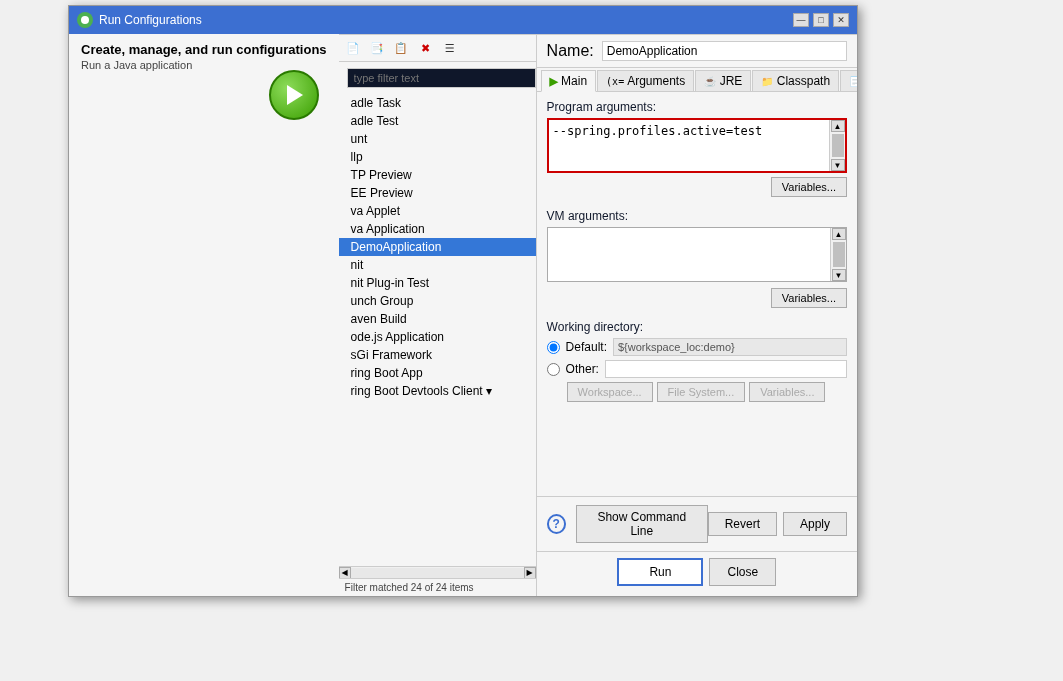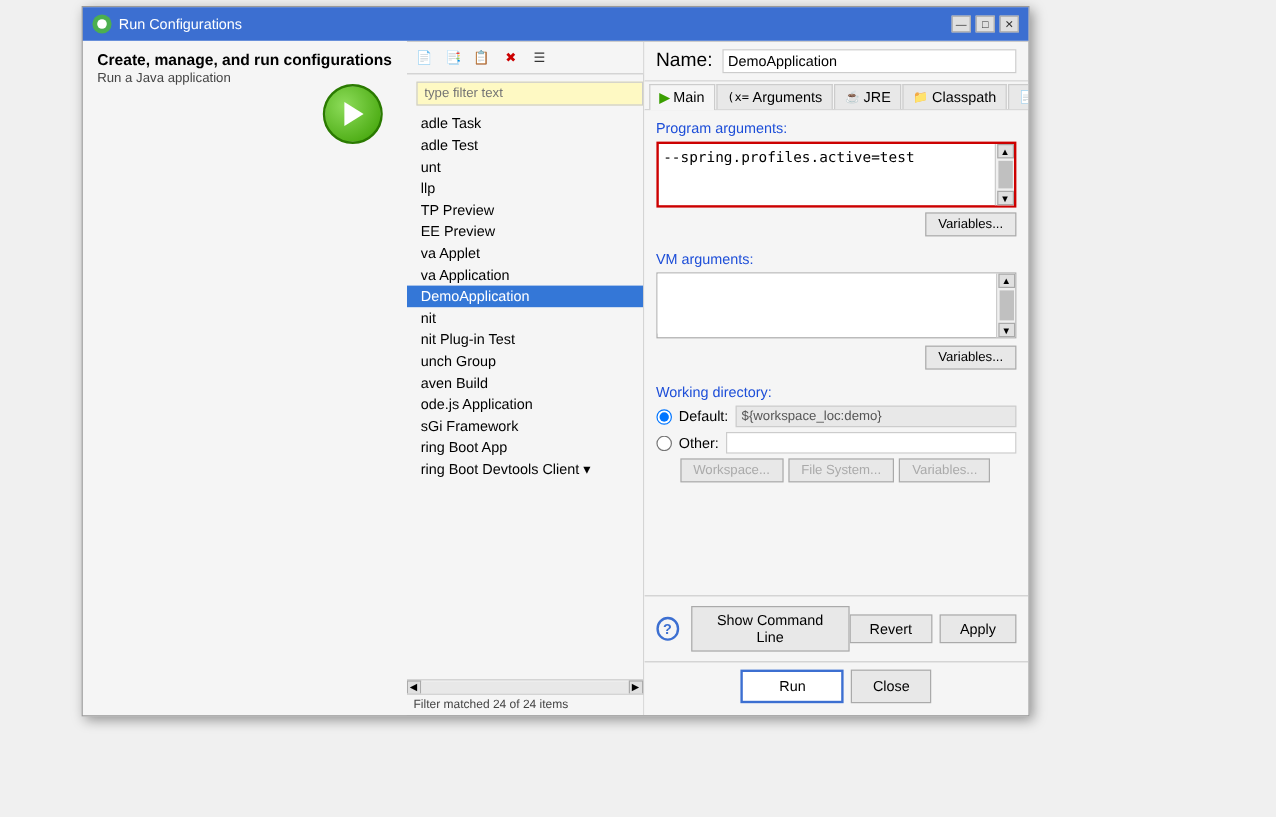--- a/index.html
+++ b/index.html
@@ -151,21 +151,21 @@
       cursor: pointer;
       display: flex; align-items: center; justify-content: center;
       font-size: 11px;
       color: #333;
     }
 
     .filter-input {
       width: 100%;
       padding: 3px 6px;
       border: 1px solid #ccc;
-      background: #fef9c3;
+      background: #0f172a;
       font-size: 11px;
       color: #888;
       margin: 3px 4px;
     }
 
     .left-list {
       flex: 1;
       overflow-y: auto;
       overflow-x: hidden;
     }
@@ -249,21 +249,21 @@
     
     .tab-content {
       flex: 1;
       overflow-y: auto;
       padding: 8px 10px;
       background: #f5f5f5;
     }
 
     .section-label {
       font-size: 12px;
-      color: #1d4ed8;
+      color: #0f172a;
       margin-bottom: 4px;
     }
 
     .text-area-container {
       position: relative;
       border: 1px solid #0000cc;
       background: white;
       margin-bottom: 6px;
     }
 

